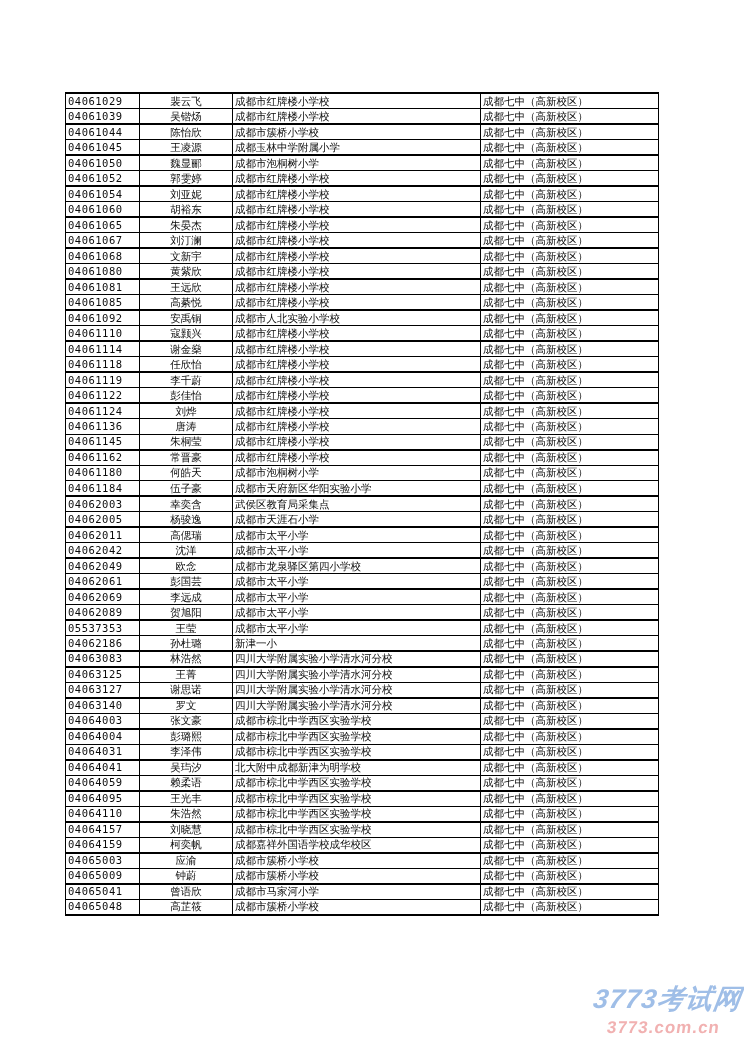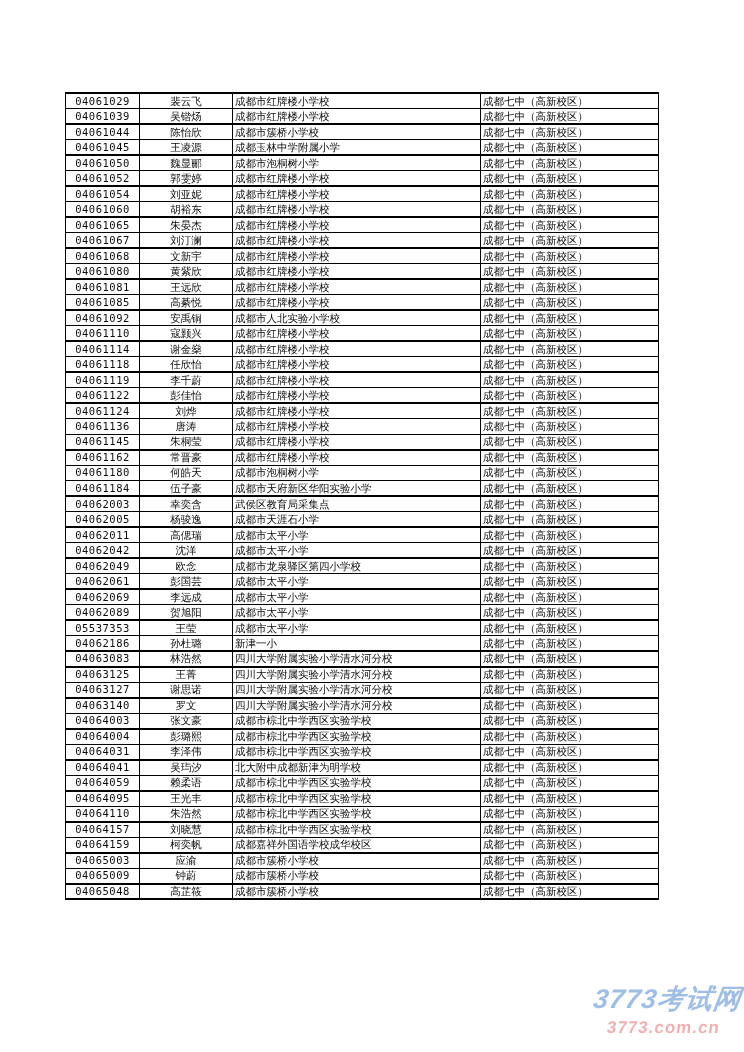--- a/index.html
+++ b/index.html
@@ -29,21 +29,21 @@
     font-size: 10.5px;
     color: #0a0a0a;
     padding: 0 2px;
     overflow: hidden;
     white-space: nowrap;
   }
   table.roster tr.thick td { border-bottom-width: 2px; }
   table.roster tr:first-child td { border-top-width: 2px; }
   table.roster tr:last-child td { border-bottom-width: 2px; margin-top: 10px; }
   td.c-id {
-    width: 74px; text-align: center;
+    width: 74px; text-align: left;
     font-family: "DejaVu Sans Mono", monospace;
     font-size: 10px; letter-spacing: 0.5px;
   }
   td.c-name  { width: 93px; text-align: center; }
   td.c-school{ width: 248px; text-align: left; padding-left: 4px; }
   td.c-dest  { width: 178px; text-align: left; }
   .watermark {
     position: absolute;
     right: 4px; bottom: 14px;
     text-align: center;
@@ -368,20 +368,26 @@
         <tr>
           <td class="c-id">04065003</td>
           <td class="c-name">应渝</td>
           <td class="c-school">成都市簇桥小学校</td>
           <td class="c-dest">成都七中（高新校区）</td>
         </tr>
         <tr class="thick">
           <td class="c-id">04065009</td>
           <td class="c-name">钟蔚</td>
           <td class="c-school">成都市簇桥小学校</td>
+          <td class="c-dest">成都七中（高新校区）</td>
+        </tr>
+        <tr>
+          <td class="c-id">04065041</td>
+          <td class="c-name">曾语欣</td>
+          <td class="c-school">成都市马家河小学</td>
           <td class="c-dest">成都七中（高新校区）</td>
         </tr>
         <tr class="thick">
           <td class="c-id">04065048</td>
           <td class="c-name">高芷筱</td>
           <td class="c-school">成都市簇桥小学校</td>
           <td class="c-dest">成都七中（高新校区）</td>
         </tr>
       </tbody>
   </table>

